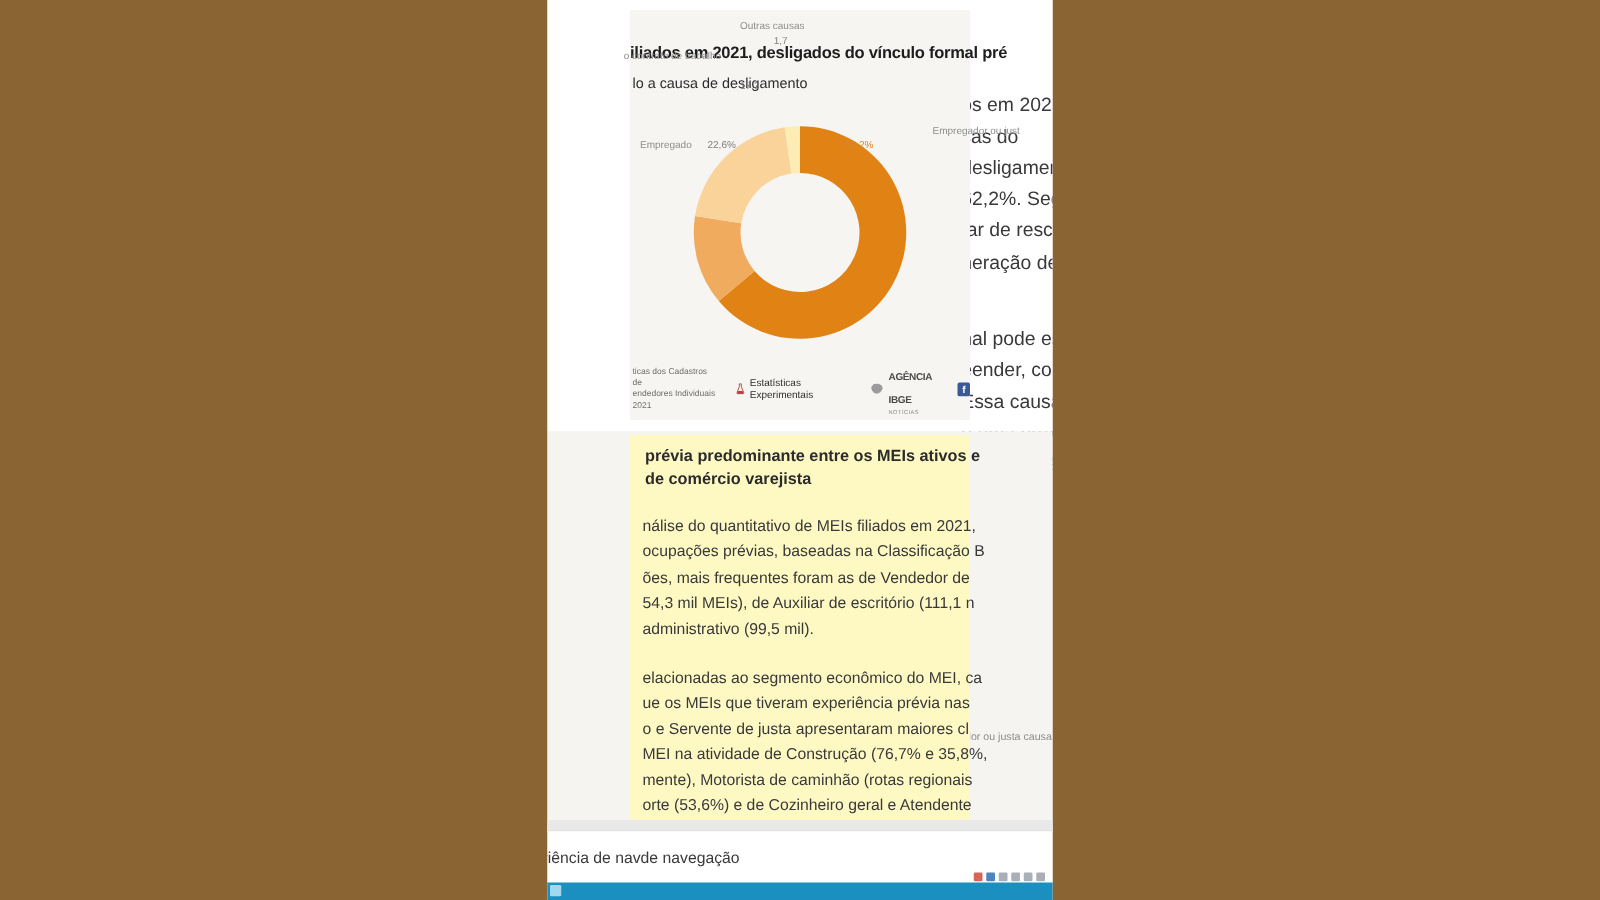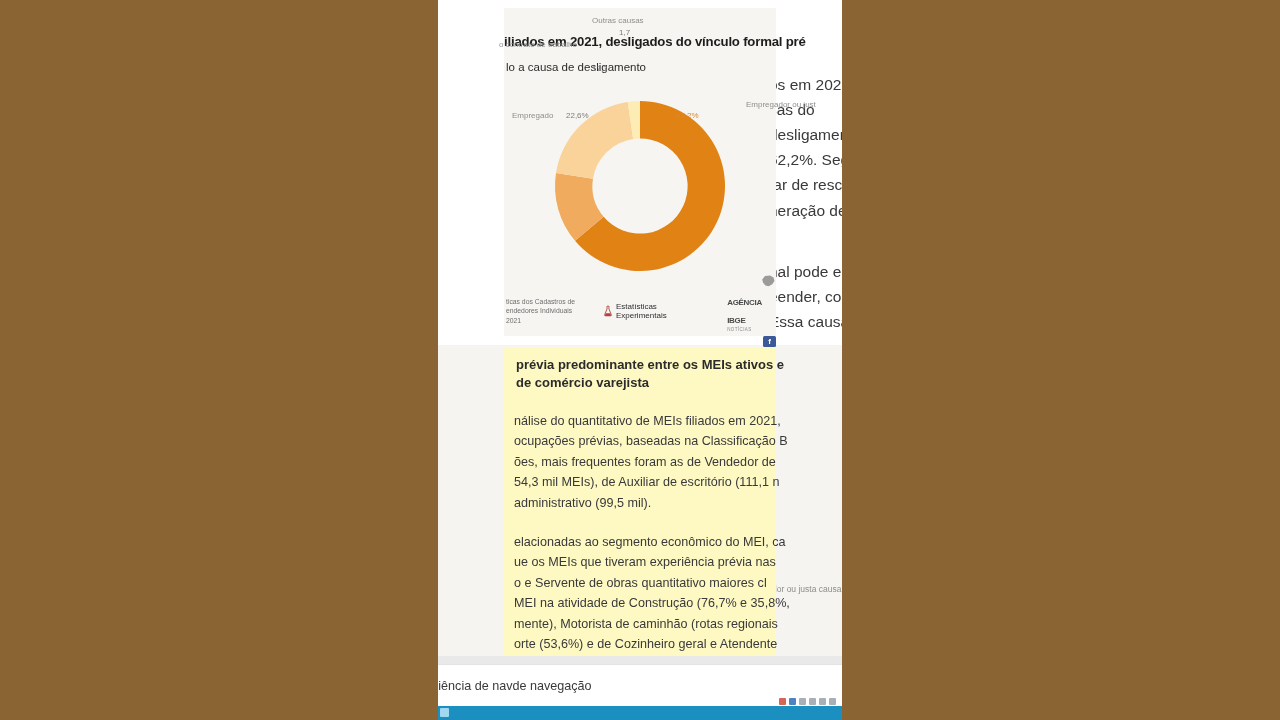--- a/index.html
+++ b/index.html
@@ -108,21 +108,21 @@
   .m-foot .src {
     font-size: 6.8px; color: #6e6e6e; line-height: 1.35;
     white-space: pre-line; width: 92px; margin-left: 2px;
   }
   .m-foot .exp {
     display: flex; align-items: center; gap: 4px;
     margin-left: 16px;
   }
   .m-foot .exp-t { font-size: 8px; font-weight: normal; color: #2e2e2e; }
   .m-foot .ag {
-    display:flex; align-items:flex-end; gap:4px; margin-left: 28px; flex-direction: column;
+    display:flex; align-items:center; gap:4px; margin-left: 28px;
   }
   .ag-t1 { font-size: 8px; font-weight: bold; color:#4a4a4a; letter-spacing:-0.3px;}
   .ag-t2 { font-size: 4.5px; color:#8a8a8a; display:block; letter-spacing:0.4px;}
   .fb-sq {
     width: 13px; height: 11px; background:#3b5998; border-radius:1.5px;
     display:flex; align-items:center; justify-content:center;
     color:#fff; font-size:8px; font-weight:bold; margin-left: 10px;
   }
 
   
@@ -294,21 +294,21 @@
       <div class="m2-p">
         <span>nálise do quantitativo de MEIs filiados em 2021,</span><br>
         <span>ocupações prévias, baseadas na Classificação B</span><br>
         <span>ões, mais frequentes foram as de Vendedor de</span><br>
         <span>54,3 mil MEIs), de Auxiliar de escritório (111,1 n</span><br>
         <span>administrativo (99,5 mil).</span>
       </div>
       <div class="m2-p second">
         <span>elacionadas ao segmento econômico do MEI, ca</span><br>
         <span>ue os MEIs que tiveram experiência prévia nas </span><br>
-        <span>o e Servente de obras quantitativo maiores cl</span><br>
+        <span>o e Servente de justa apresentaram maiores cl</span><br>
         <span>MEI na atividade de Construção (76,7% e 35,8%,</span><br>
         <span>mente), Motorista de caminhão (rotas regionais</span><br>
         <span>orte (53,6%) e de Cozinheiro geral e Atendente </span><br>
         <span>es, 44,9% e 26,4%, respectivamente, desempen</span><br>
         <span>a atividade de Alojamento e alimentação.</span>
       </div>
     </div>
 
     <div id="bottomstrip"></div>
 

